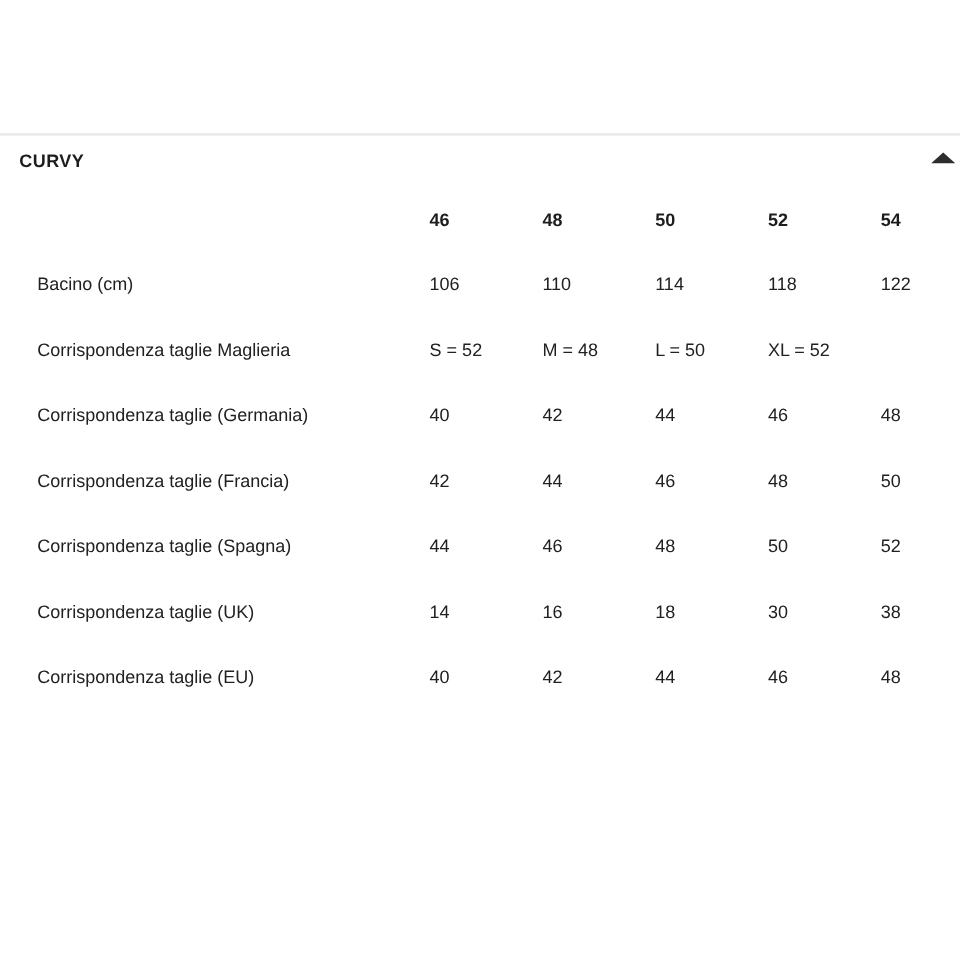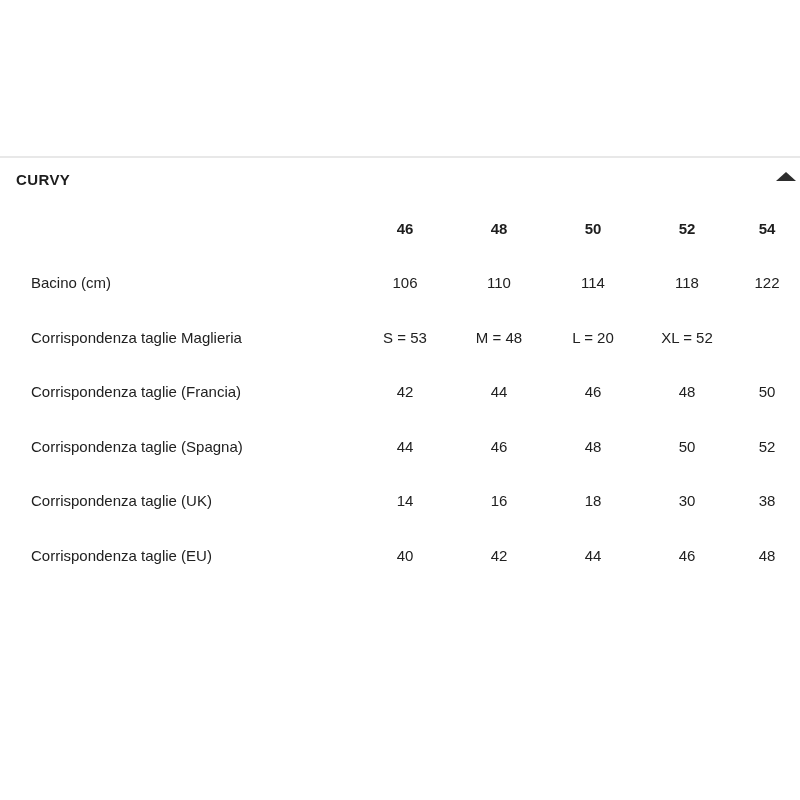--- a/index.html
+++ b/index.html
@@ -3,21 +3,21 @@
 <meta charset="utf-8">
 <style>
   * { margin: 0; padding: 0; box-sizing: border-box; }
   html, body {
     width: 800px; height: 800px;
     background: #ffffff;
     font-family: "Liberation Sans", sans-serif;
     color: #212121;
     overflow: hidden;
   }
-  .page { width: 800px; height: 644px; position: relative; margin-top: 45px; }
+  .page { width: 800px; height: 644px; position: relative; }
   .top-spacer { height: 111px; }
 
   .accordion-header {
     height: 45px;
     border-top: 2px solid #e8e8e8;
     display: flex;
     align-items: center;
     justify-content: space-between;
     padding: 0 4px 0 16px;
     cursor: pointer;
@@ -40,21 +40,21 @@
     border-collapse: collapse;
     table-layout: fixed;
     margin-left: 31px;
     width: 769px;
   }
   table.size-table th,
   table.size-table td {
     height: 54.5px;
     padding: 0;
     font-size: 15px;
-    text-align: center;
+    text-align: left;
     vertical-align: middle;
     white-space: nowrap;
     color: #212121;
   }
   table.size-table thead th {
     font-weight: bold;
     font-size: 15px;
     color: #1d1d1d;
   }
   table.size-table .label-cell {
@@ -99,25 +99,33 @@
         <tr>
           <td class="label-cell">Bacino (cm)</td>
           <td>106</td>
           <td>110</td>
           <td>114</td>
           <td>118</td>
           <td>122</td>
         </tr>
         <tr>
           <td class="label-cell">Corrispondenza taglie Maglieria</td>
-          <td>S = 53</td>
+          <td>S = 52</td>
           <td>M = 48</td>
-          <td>L = 20</td>
+          <td>L = 50</td>
           <td>XL = 52</td>
           <td></td>
+        </tr>
+        <tr>
+          <td class="label-cell">Corrispondenza taglie (Germania)</td>
+          <td>40</td>
+          <td>42</td>
+          <td>44</td>
+          <td>46</td>
+          <td>48</td>
         </tr>
         <tr>
           <td class="label-cell">Corrispondenza taglie (Francia)</td>
           <td>42</td>
           <td>44</td>
           <td>46</td>
           <td>48</td>
           <td>50</td>
         </tr>
         <tr>

